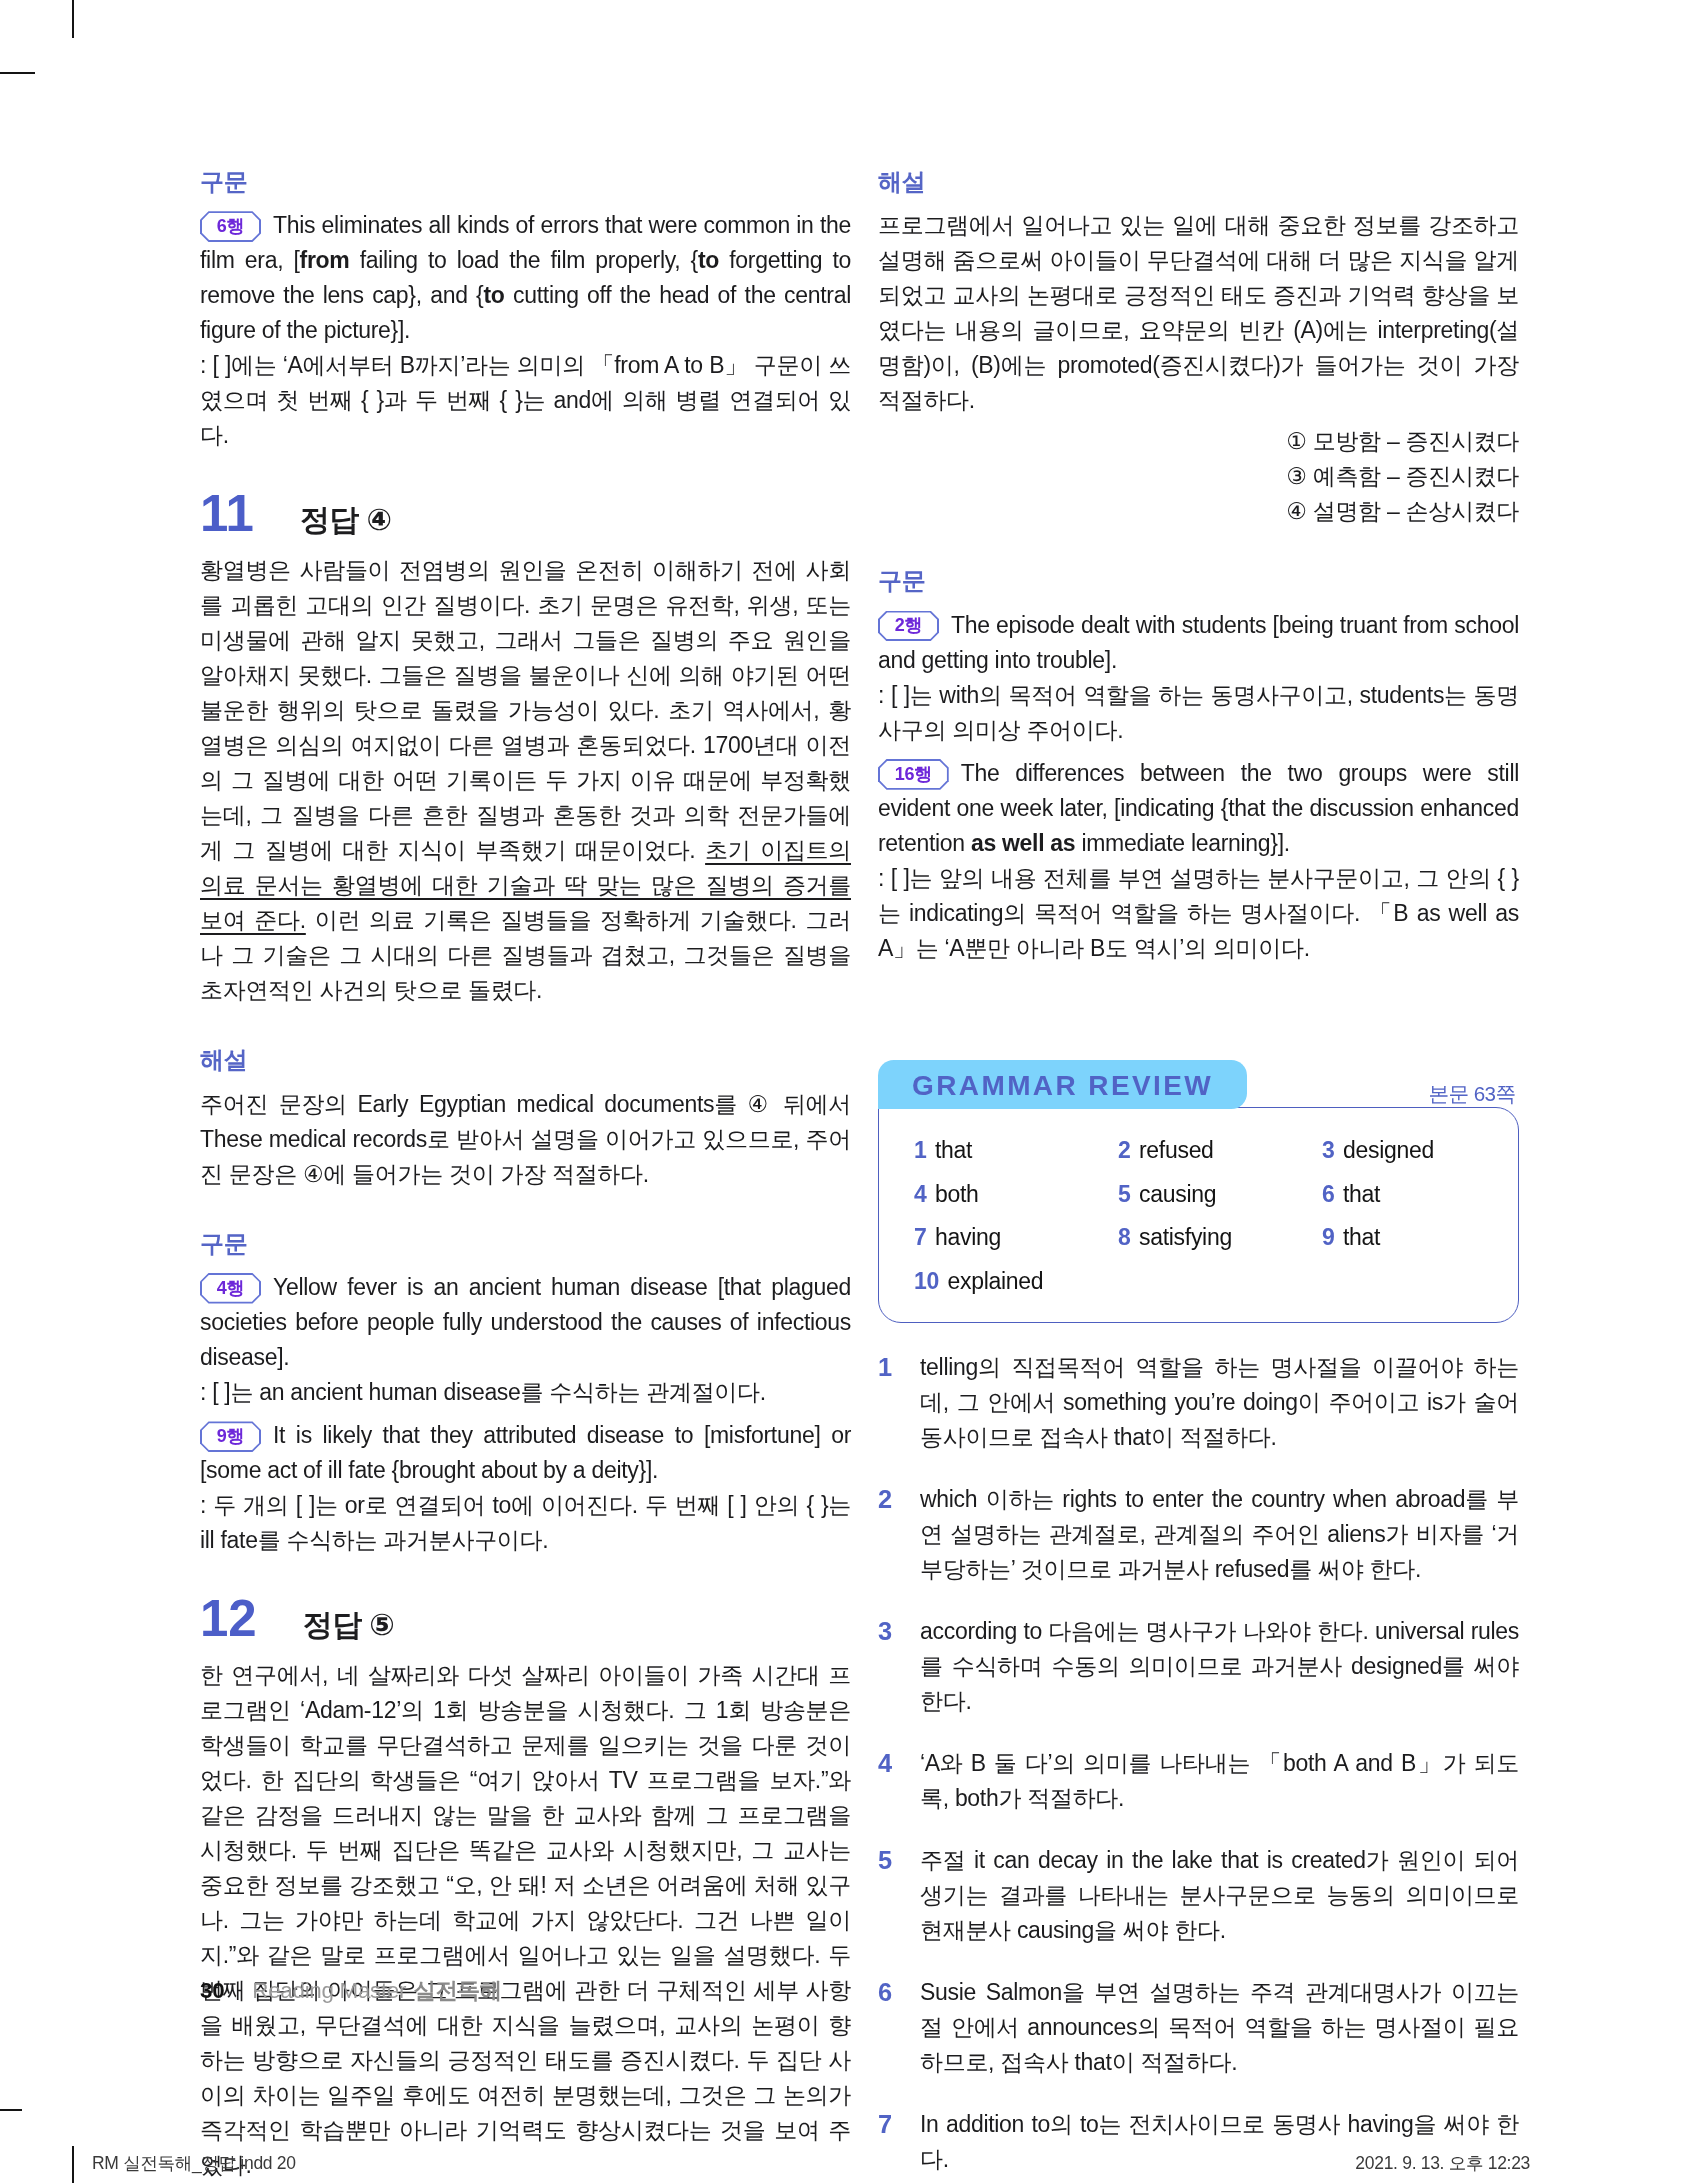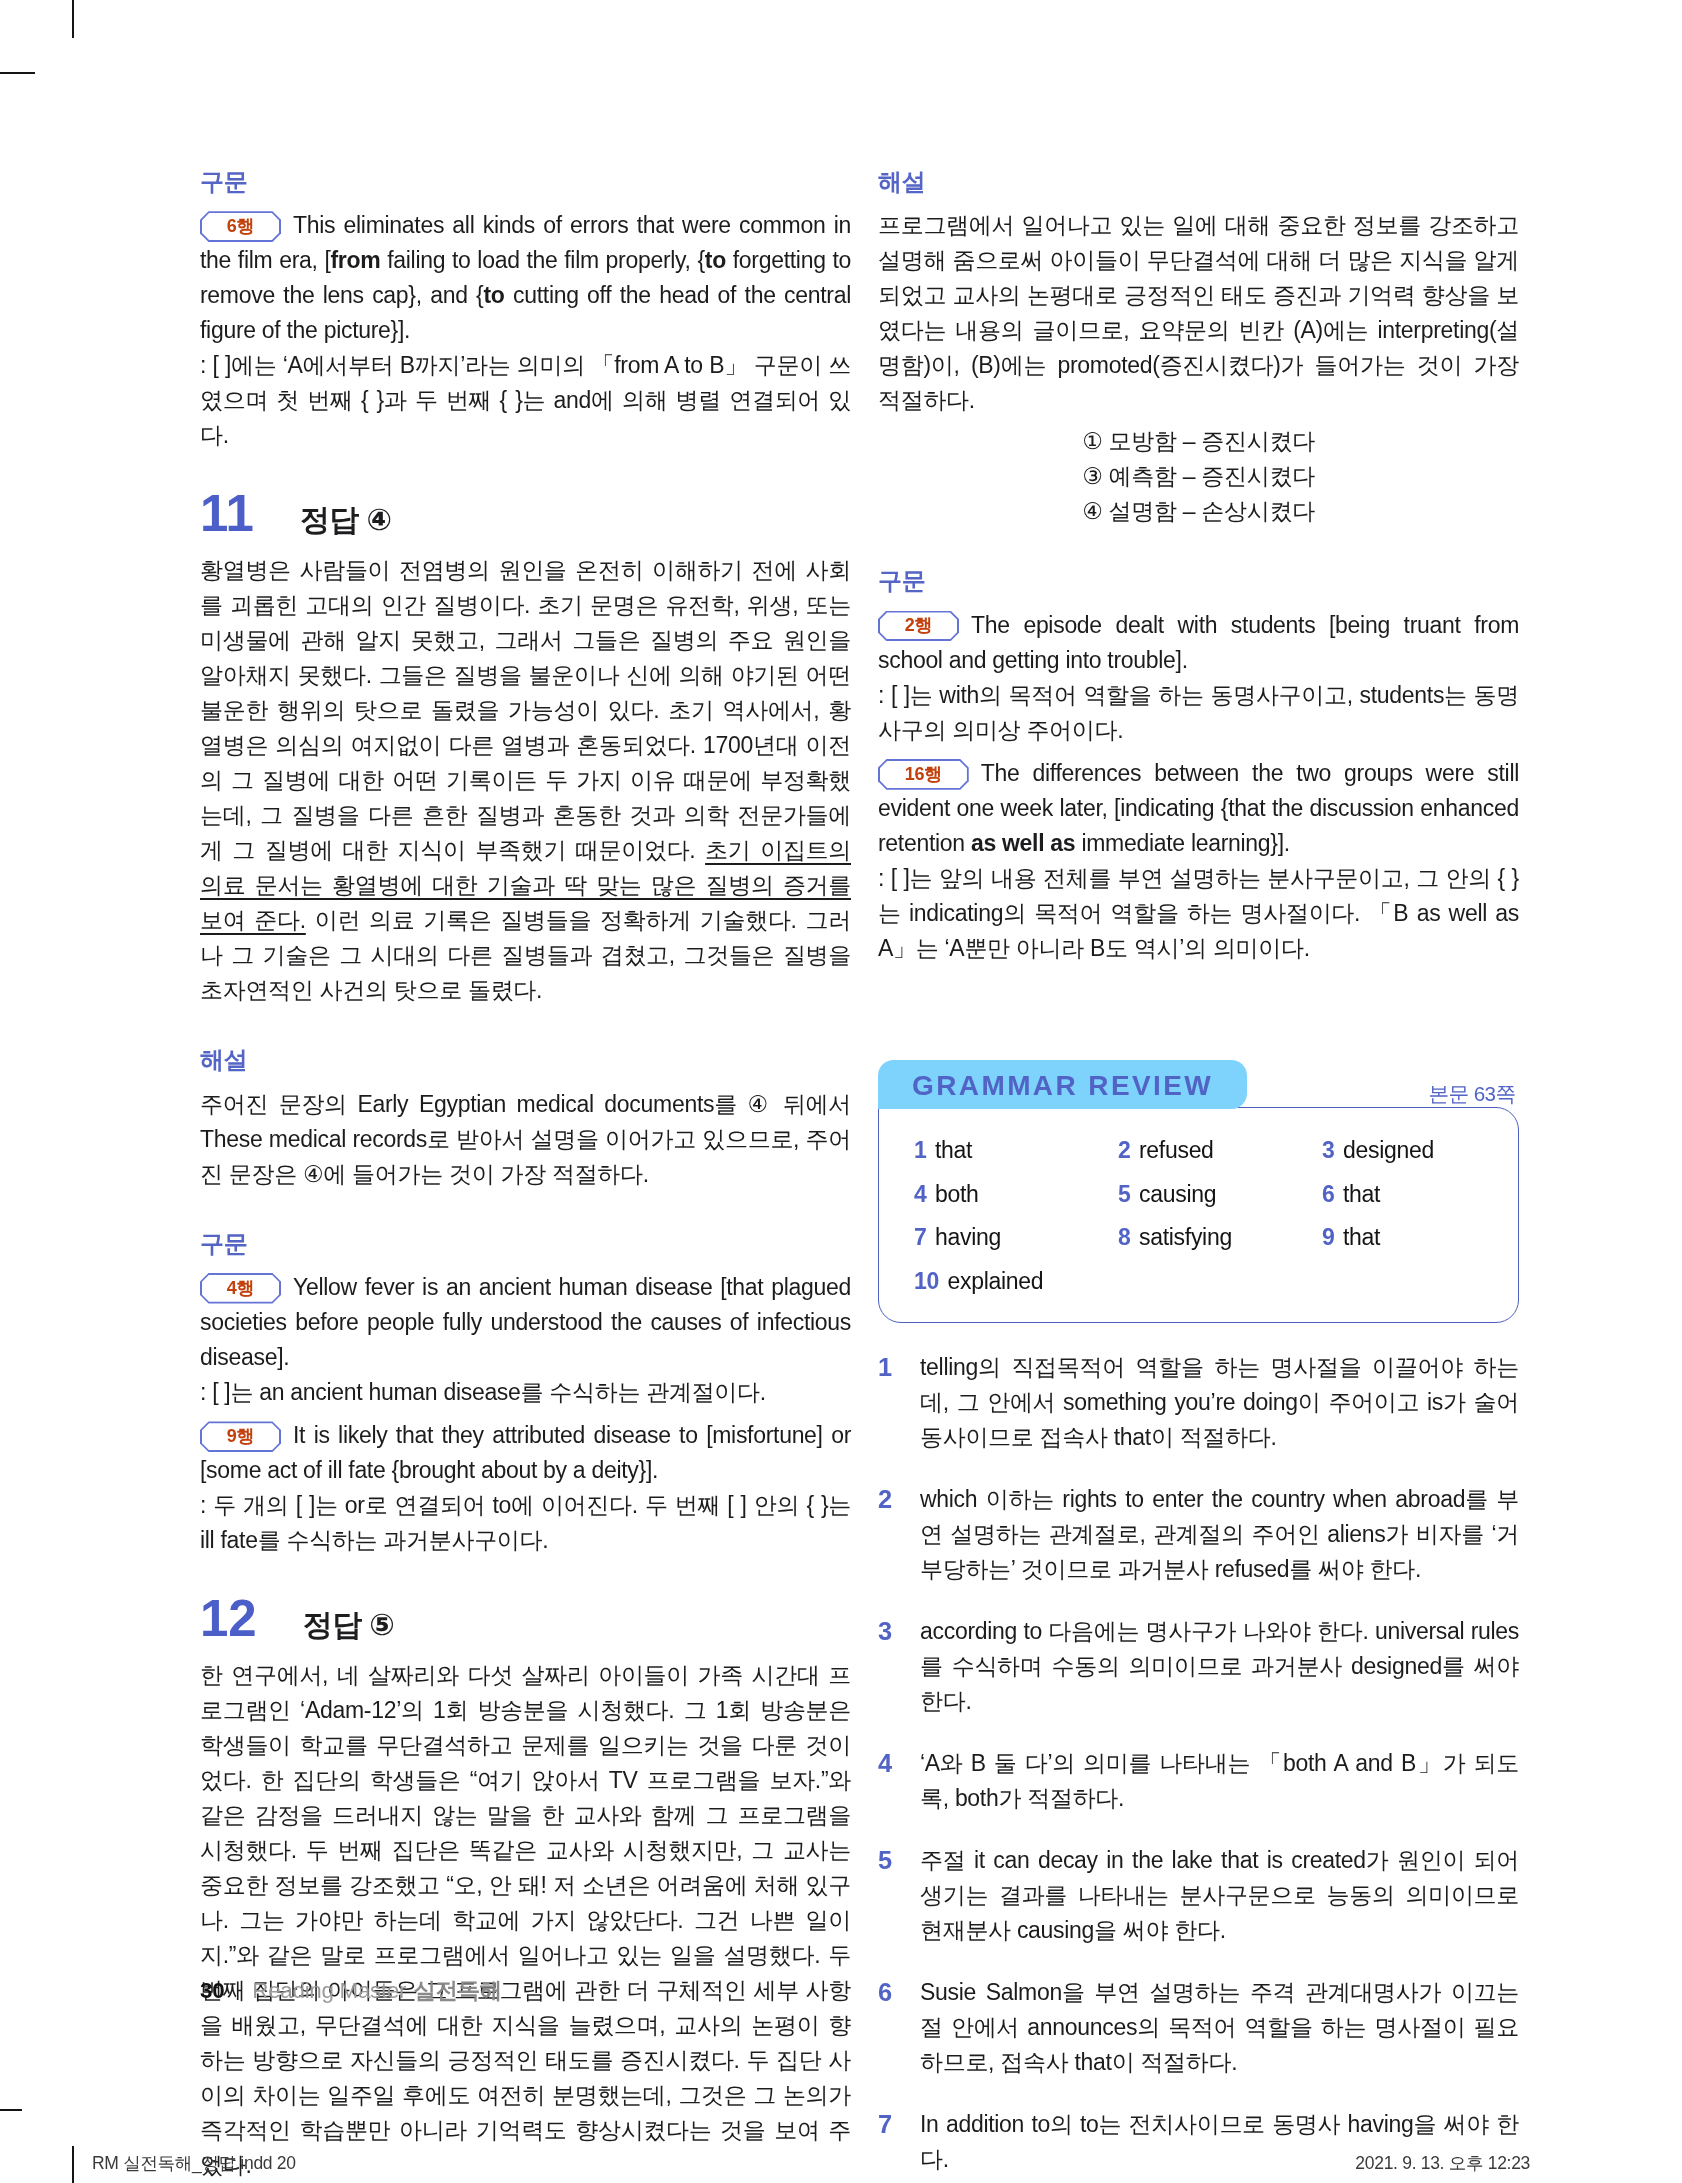--- a/index.html
+++ b/index.html
@@ -19,37 +19,37 @@
   .gap-top{margin-top:38px;}
 
   p{margin:0;}
   .para{margin:0 0 6px 0;}
   .ul{text-decoration:underline;text-underline-offset:5.4px;text-decoration-thickness:1.5px;}
 
   
   .badge{display:inline-block;vertical-align:1.2px;background:#6474d6;margin-right:12px;
          clip-path:polygon(8.5px 0,calc(100% - 8.5px) 0,100% 8.5px,100% calc(100% - 8.5px),calc(100% - 8.5px) 100%,8.5px 100%,0 calc(100% - 8.5px),0 8.5px);
          padding:1.8px;}
-  .badge-in{display:block;background:#ffffff;color:#c2410c;font-weight:700;font-size:18px;line-height:27px;padding:0 25px;
+  .badge-in{display:block;background:#ffffff;color:#6d28d9;font-weight:700;font-size:18px;line-height:27px;padding:0 15px;
          clip-path:polygon(7.3px 0,calc(100% - 7.3px) 0,100% 7.3px,100% calc(100% - 7.3px),calc(100% - 7.3px) 100%,7.3px 100%,0 calc(100% - 7.3px),0 7.3px);}
 
   .syn-en{margin:0;}
   .syn-ko{margin:0 0 8.5px 0;}
   b{font-weight:700;}
 
   
   .q-head{display:flex;align-items:flex-end;gap:18px;margin:40px 0 18px 0;}
   .q-num{font-size:51px;line-height:42px;font-weight:700;color:#4c5ec8;letter-spacing:0;}
   .q-ans{font-size:30px;line-height:30px;font-weight:700;color:#1d1d1f;letter-spacing:-0.6px;margin-left:28px;}
 
   
   .summary{padding-left:29px;text-indent:-29px;margin-top:1.2px;}
   .arrow{color:#8d97dc;display:inline-block;width:29px;text-indent:0;font-size:24px;}
 
-  .options p{text-align:center;}
+  .options p{text-align:right;}
 
   
   .gr-wrap{position:relative;margin-top:94px;text-align:left;}
   .gr-tab{position:relative;z-index:2;display:inline-block;background:#7dd3fc;border-radius:15.7px 15.7px 15.7px 0;
           padding:9.7px 34px 8.5px 34px;color:#5163c5;font-weight:800;font-size:28px;line-height:31px;letter-spacing:2.4px;}
   .gr-ref{position:absolute;right:3.6px;top:15.7px;color:#5163c5;font-size:20.6px;font-weight:500;letter-spacing:-0.6px;}
   .gr-box{position:relative;z-index:1;margin-top:-2.4px;border:1.8px solid #4e5fc0;border-radius:0 23px 23px 23px;
           padding:25.4px 18px 23px 35px;background:#fff;}
   .gr-grid{display:grid;grid-template-columns:204px 204px auto;row-gap:8.5px;}
   .gr-cell{white-space:nowrap;}

